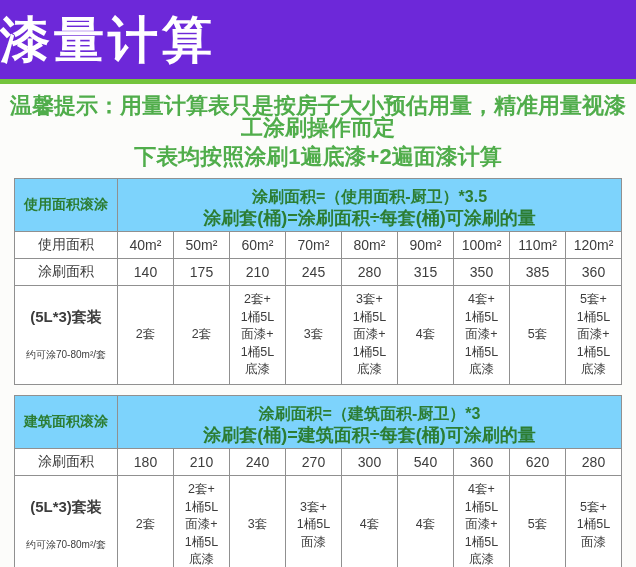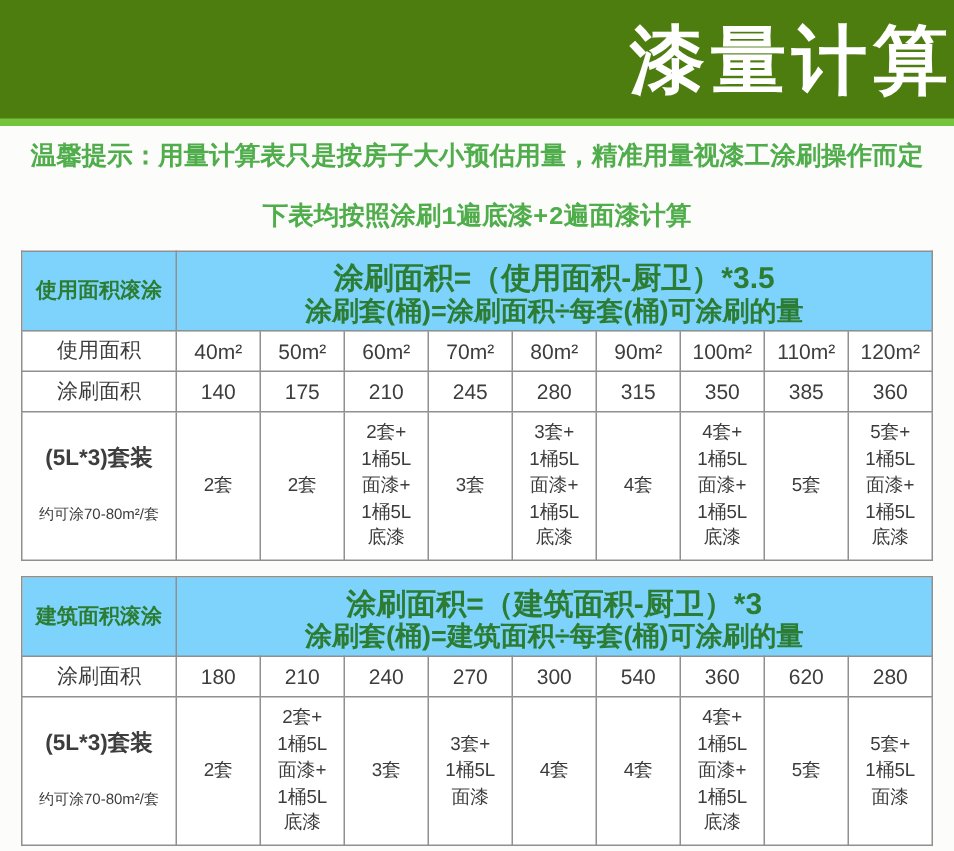--- a/index.html
+++ b/index.html
@@ -5,41 +5,40 @@
   * { margin: 0; padding: 0; box-sizing: border-box; }
   html, body {
     width: 636px; height: 567px;
     overflow: hidden;
     background: #fcfcfa;
     font-family: "Liberation Sans", "DejaVu Sans", sans-serif;
   }
   
   .banner {
     width: 636px; height: 84px;
-    background: #4d7c0f;
+    background: #6d28d9;
     border-bottom: 5px solid #74c43c;
-    display: flex; align-items: center; justify-content: flex-end;
+    display: flex; align-items: center; justify-content: flex-start;
   }
   .banner h1 {
     color: #ffffff;
     font-size: 50px;
     font-weight: bold;
     letter-spacing: 4px;
     line-height: 1;
   }
   
   .tips { margin-top: 11px; text-align: center; }
   .tip-line {
     color: #50ad4b;
-    font-size: 17px;
+    font-size: 22px;
     font-weight: bold;
     line-height: 22px;
-    font-family: Liberation Mono, monospace;
-  }
-  .tip-line + .tip-line { margin-top: 18px; }
+  }
+  .tip-line + .tip-line { margin-top: 7px; }
   
   table.calc {
     width: 608px;
     margin: 10px 14px 0 14px;
     border-collapse: collapse;
     table-layout: fixed;
   }
   table.calc td {
     border: 1px solid #909090;
     text-align: center;
@@ -47,21 +46,21 @@
     color: #3d3d3d;
     font-size: 14px;
     background: #ffffff;
     padding: 1px 0;
   }
   col.first-col { width: 103px; }
   
   tr.head-row { height: 53px; }
   tr.head-row td { background: #7dd3fc; color: #2c7d33; }
   .head-label { font-size: 20px; font-weight: bold; }
-  .formula    { font-size: 20px; font-weight: bold; line-height: 26px; }
+  .formula    { font-size: 16px; font-weight: bold; line-height: 26px; }
   .sub-formula{ font-size: 18px; font-weight: bold; line-height: 17px; }
   
   tr.data-row { height: 27px; }
   td.label-cell { background: #ebeae8; font-size: 14px; }
   
   tr.set-row { height: 99px; }
   tr.set-row td { font-size: 12.5px; line-height: 1.4; white-space: pre-line; margin-top: 37px; }
   td.set-label-cell { background: #ebeae8; white-space: normal; }
   .set-label-1 { font-size: 15px; font-weight: bold; line-height: 20px; }
   .set-label-2 { font-size: 10px; line-height: 17px; margin-top: 2px; }

